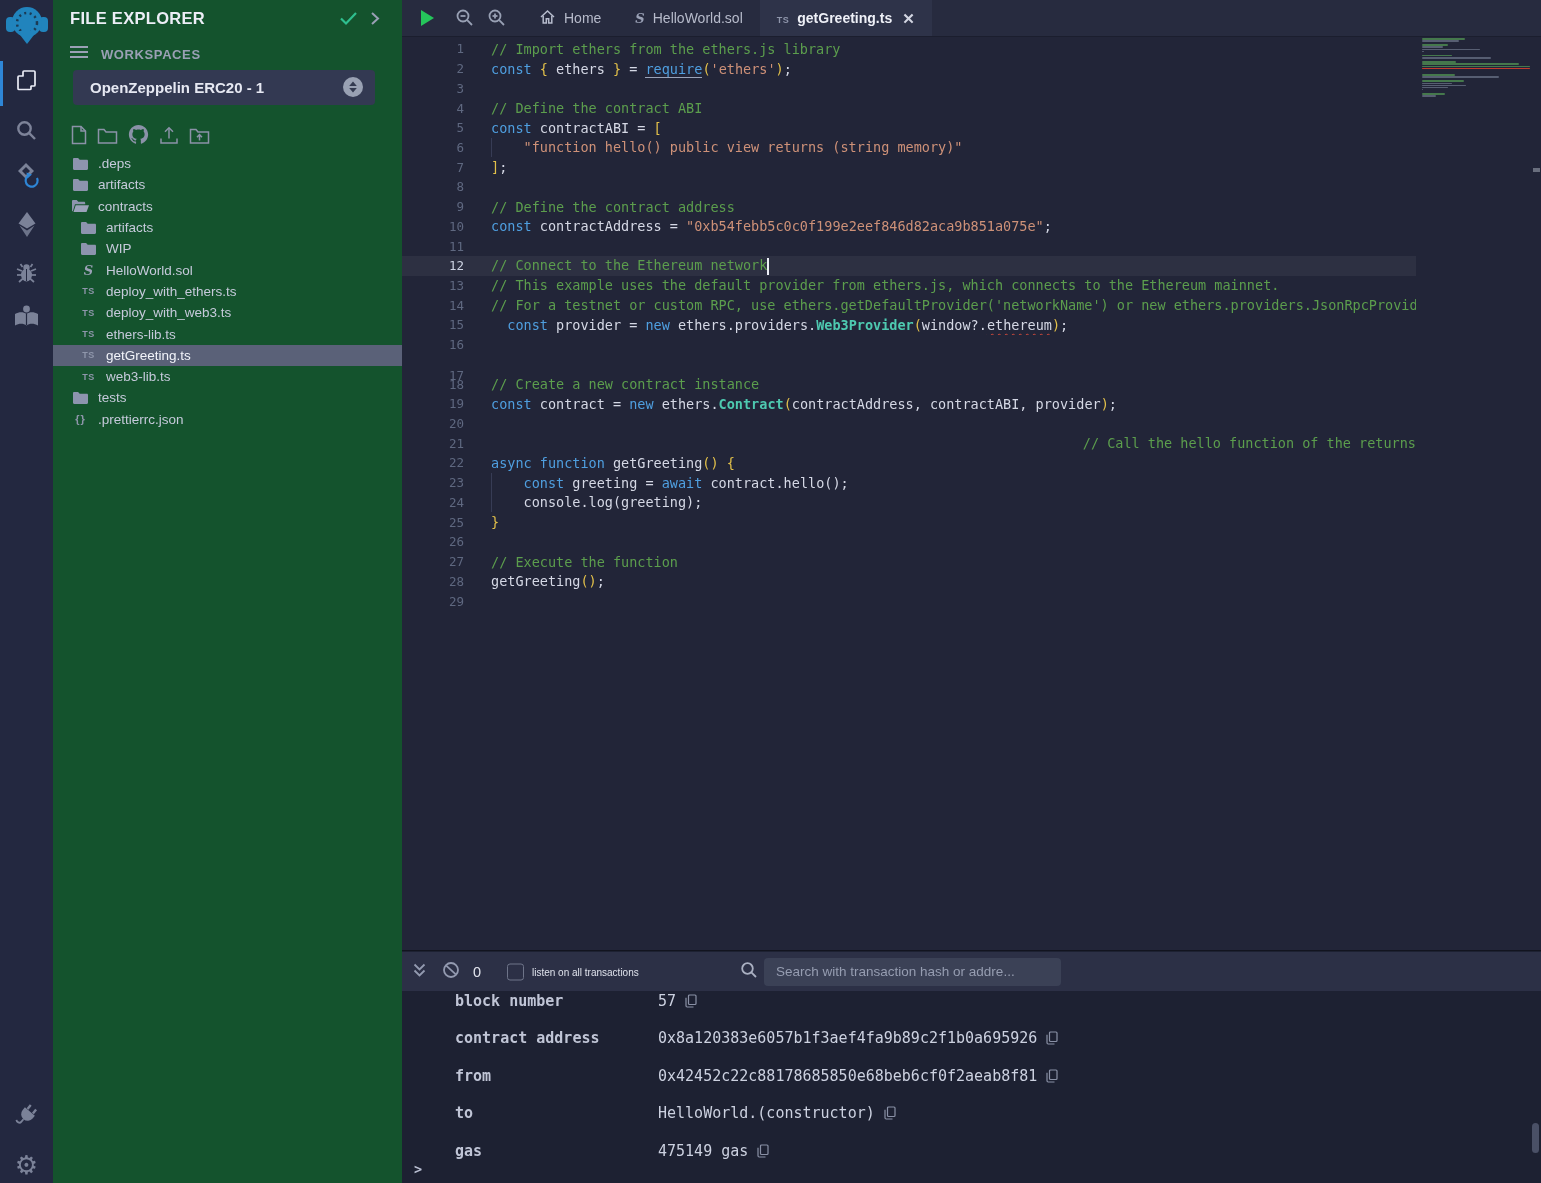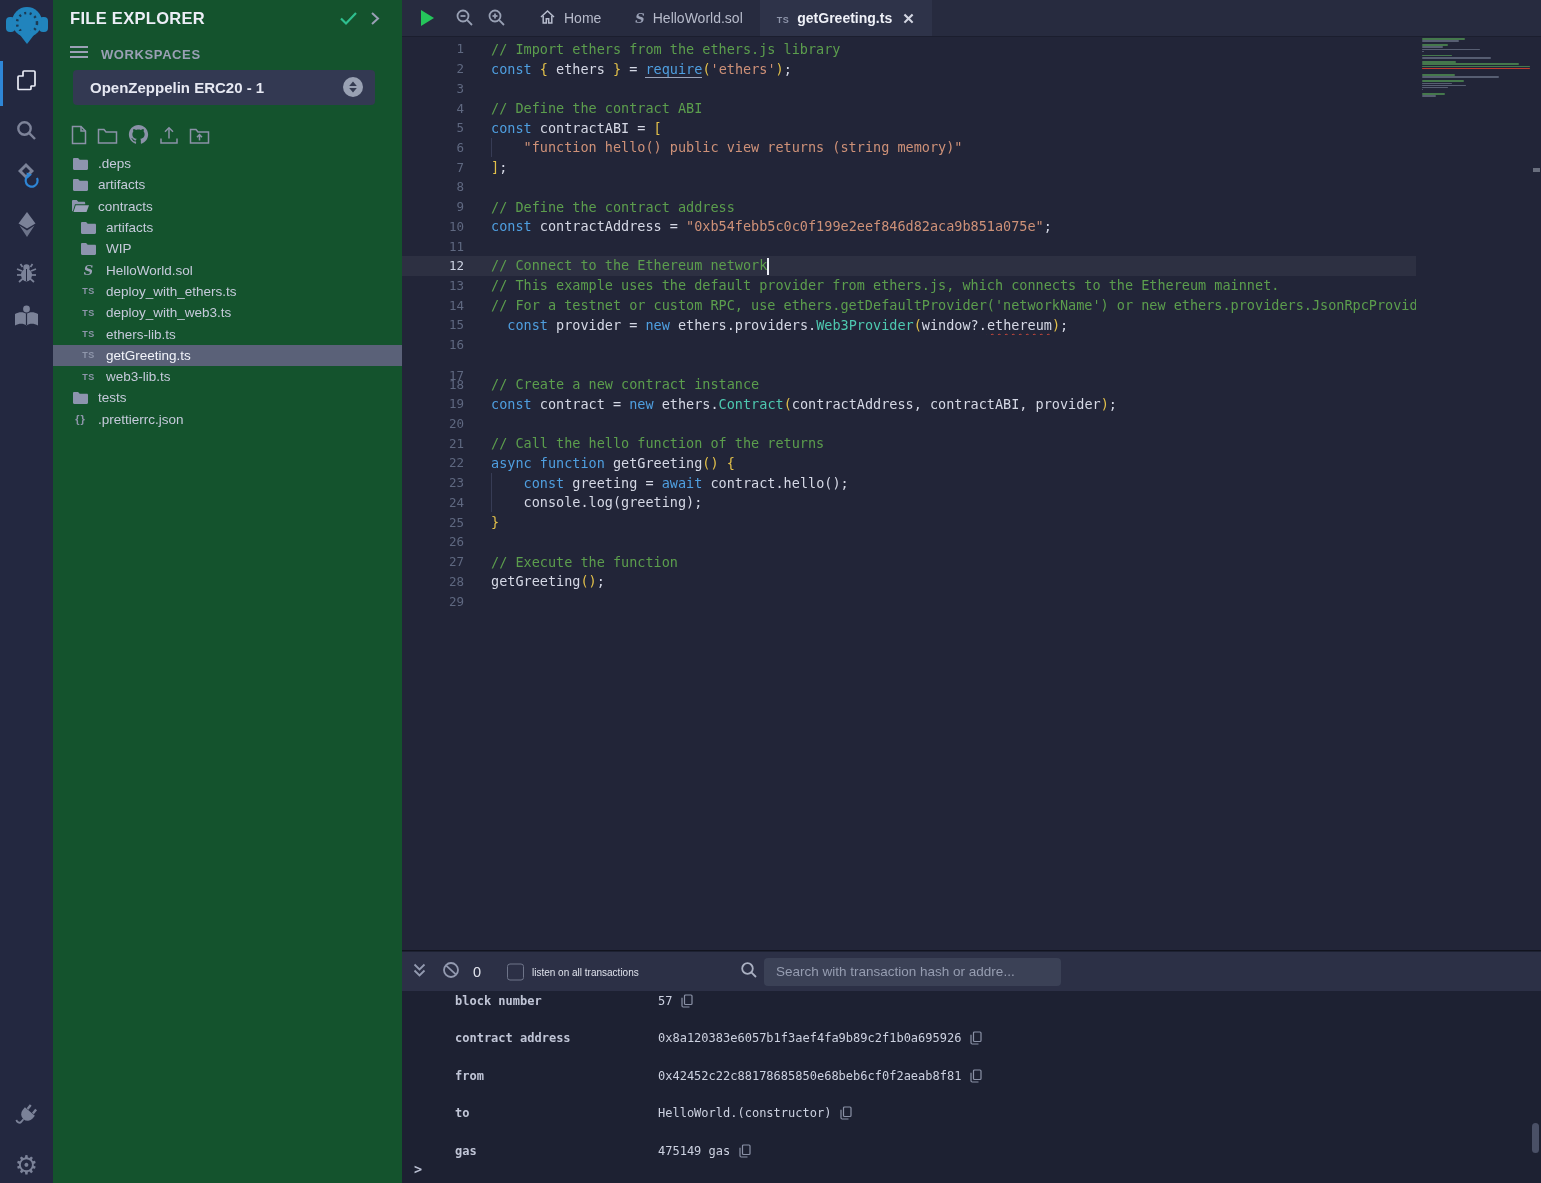--- a/index.html
+++ b/index.html
@@ -56,21 +56,21 @@
 
   .codearea{position:absolute;left:0;top:37px;right:0;bottom:0;overflow:hidden;cursor:text;}
   .line{position:absolute;left:0;right:125px;height:19.72px;display:flex;align-items:center;
     font-family:"DejaVu Sans Mono",monospace;font-size:13.5px;white-space:pre;overflow:hidden;}
   .line .num{flex:0 0 80px;text-align:right;padding-right:18px;box-sizing:border-box;color:#5f6880;font-size:12.5px;}
   .line .code{margin-left:9px;position:relative;}
   .line.active{background:rgba(255,255,255,.05);}
   .line.active .num{color:#cdd3e3;}
   .line .guide{position:absolute;left:89px;top:0;bottom:0;border-left:1px solid #373c55;}
   .tk-c{color:#5c9e4d;} .tk-k{color:#4f9fe0;} .tk-s{color:#ce9178;} .tk-b{color:#e2c04a;}
-  .tk-t{color:#4ec9b0;} .tk-p{color:#d5d8e5;}
+  .tk-t{color:#4ec9b0;font-weight:bold;} .tk-p{color:#d5d8e5;}
   .tk-r{color:#4f9fe0;border-bottom:1px solid #9aa3b8;position:relative;}
   .tk-r::after{content:"...";position:absolute;left:1px;bottom:-11px;color:#9aa3b8;font-size:10px;letter-spacing:1px;}
   .tk-w{color:#d5d8e5;text-decoration:underline wavy #d2493a 1px;text-underline-offset:3px;text-decoration-skip-ink:none;}
   .cursor{display:inline-block;width:2px;height:17px;background:#eceef6;vertical-align:middle;margin-left:0px;}
   #minimap{position:absolute;right:9px;top:1px;width:112px;bottom:0;cursor:pointer;}
   .mm-bar{position:absolute;left:2px;height:1.5px;border-radius:1px;}
   .overview{position:absolute;right:0;top:0;width:9px;bottom:0;}
   .ov-mark{position:absolute;right:1px;top:131px;width:7px;height:4px;background:rgba(154,160,172,.6);}
 
   
@@ -79,21 +79,21 @@
   .t-head>*{position:absolute;top:50%;transform:translateY(-50%);}
   .th-collapse{left:10px;cursor:pointer;} .th-ban{left:40px;cursor:pointer;}
   .t-count{left:71px;font-size:14.5px;color:#e3e5ee;}
   .t-check{left:105px;width:17px;height:17px;border:1.5px solid #6e7489;border-radius:3px;cursor:pointer;box-sizing:border-box;}
   .t-listen{left:130px;font-size:10px;color:#dfe2ec;}
   .th-search{left:338px;} 
   .t-search{left:362px;width:297px;height:28px;background:#3b4156;border:none;border-radius:4px;color:#d5d8e5;
     padding:0 12px;font-size:13.5px;outline:none;box-sizing:border-box;}
   .t-search::placeholder{color:#969db1;}
   .t-body{position:absolute;left:0;top:40px;right:0;bottom:0;font-family:"DejaVu Sans Mono",monospace;}
-  .t-row{position:absolute;left:0;width:100%;height:16px;display:flex;align-items:center;font-size:12px;}
+  .t-row{position:absolute;left:0;width:100%;height:16px;display:flex;align-items:center;font-size:15px;}
   .t-row .lab{position:absolute;left:53px;font-weight:700;color:#c0c5d6;}
   .t-row .val{position:absolute;left:256px;color:#ccd1e0;display:flex;align-items:center;gap:9px;}
   .t-row .copy{display:inline-flex;cursor:pointer;}
   .t-prompt{position:absolute;left:12px;top:170px;font-size:13.5px;font-weight:700;color:#b9bfd2;}
   .t-scroll{position:absolute;right:2px;top:132px;width:7px;height:30px;background:#4a5066;border-radius:4px;cursor:pointer;}
 </style>
 </head>
 <body>
 
 <div id="app" data-name="remix-ide">
@@ -375,21 +375,21 @@
           <div class="line" data-name="code-line-11" style="top: 199.2px;"><span class="num">11</span><span class="code"></span></div>
           <div class="line active" data-name="code-line-12" style="top: 218.92px;"><span class="num">12</span><span class="code"><span class="tk-c">// Connect to the Ethereum network</span><span class="cursor" data-name="text-cursor"></span></span></div>
           <div class="line" data-name="code-line-13" style="top: 238.64px;"><span class="num">13</span><span class="code"><span class="tk-c">// This example uses the default provider from ethers.js, which connects to the Ethereum mainnet.</span></span></div>
           <div class="line" data-name="code-line-14" style="top: 258.36px;"><span class="num">14</span><span class="code"><span class="tk-c">// For a testnet or custom RPC, use ethers.getDefaultProvider('networkName') or new ethers.providers.JsonRpcProvider</span></span></div>
           <div class="line" data-name="code-line-15" style="top: 278.08px;"><span class="num">15</span><span class="code"><span class="tk-p">  </span><span class="tk-k">const</span><span class="tk-p"> provider = </span><span class="tk-k">new</span><span class="tk-p"> ethers.providers.</span><span class="tk-t">Web3Provider</span><span class="tk-b">(</span><span class="tk-p">window?.</span><span class="tk-w">ethereum</span><span class="tk-b">)</span><span class="tk-p">;</span></span></div>
           <div class="line" data-name="code-line-16" style="top: 297.8px;"><span class="num">16</span><span class="code"></span></div>
           <div class="line" data-name="code-line-17" style="top: 329px;"><span class="num">17</span><span class="code"></span></div>
           <div class="line" data-name="code-line-18" style="top: 337.24px;"><span class="num">18</span><span class="code"><span class="tk-c">// Create a new contract instance</span></span></div>
           <div class="line" data-name="code-line-19" style="top: 356.96px;"><span class="num">19</span><span class="code"><span class="tk-k">const</span><span class="tk-p"> contract = </span><span class="tk-k">new</span><span class="tk-p"> ethers.</span><span class="tk-t">Contract</span><span class="tk-b">(</span><span class="tk-p">contractAddress, contractABI, provider</span><span class="tk-b">)</span><span class="tk-p">;</span></span></div>
           <div class="line" data-name="code-line-20" style="top: 376.68px;"><span class="num">20</span><span class="code"></span></div>
-          <div class="line" data-name="code-line-21" style="top: 396.4px;"><span class="num">21</span><span class="code"><span class="tk-c">// Call the hello function of the returns</span></span></div>
+          <div class="line" data-name="code-line-21" style="top: 396.4px; justify-content: space-between;"><span class="num">21</span><span class="code"><span class="tk-c">// Call the hello function of the returns</span></span></div>
           <div class="line" data-name="code-line-22" style="top: 416.12px;"><span class="num">22</span><span class="code"><span class="tk-k">async</span><span class="tk-p"> </span><span class="tk-k">function</span><span class="tk-p"> getGreeting</span><span class="tk-b">()</span><span class="tk-p"> </span><span class="tk-b">{</span></span></div>
           <div class="line" data-name="code-line-23" style="top: 435.84px;"><span class="num">23</span><span class="code"><span class="tk-p">    </span><span class="tk-k">const</span><span class="tk-p"> greeting = </span><span class="tk-k">await</span><span class="tk-p"> contract.hello();</span></span><i class="guide"></i></div>
           <div class="line" data-name="code-line-24" style="top: 455.56px;"><span class="num">24</span><span class="code"><span class="tk-p">    console.log(greeting);</span></span><i class="guide"></i></div>
           <div class="line" data-name="code-line-25" style="top: 475.28px;"><span class="num">25</span><span class="code"><span class="tk-b">}</span></span></div>
           <div class="line" data-name="code-line-26" style="top: 495px;"><span class="num">26</span><span class="code"></span></div>
           <div class="line" data-name="code-line-27" style="top: 514.72px;"><span class="num">27</span><span class="code"><span class="tk-c">// Execute the function</span></span></div>
           <div class="line" data-name="code-line-28" style="top: 534.44px;"><span class="num">28</span><span class="code"><span class="tk-p">getGreeting</span><span class="tk-b">()</span><span class="tk-p">;</span></span></div>
           <div class="line" data-name="code-line-29" style="top: 554.16px;"><span class="num">29</span><span class="code"></span></div>
         </div>
       <div id="minimap" data-name="minimap">

